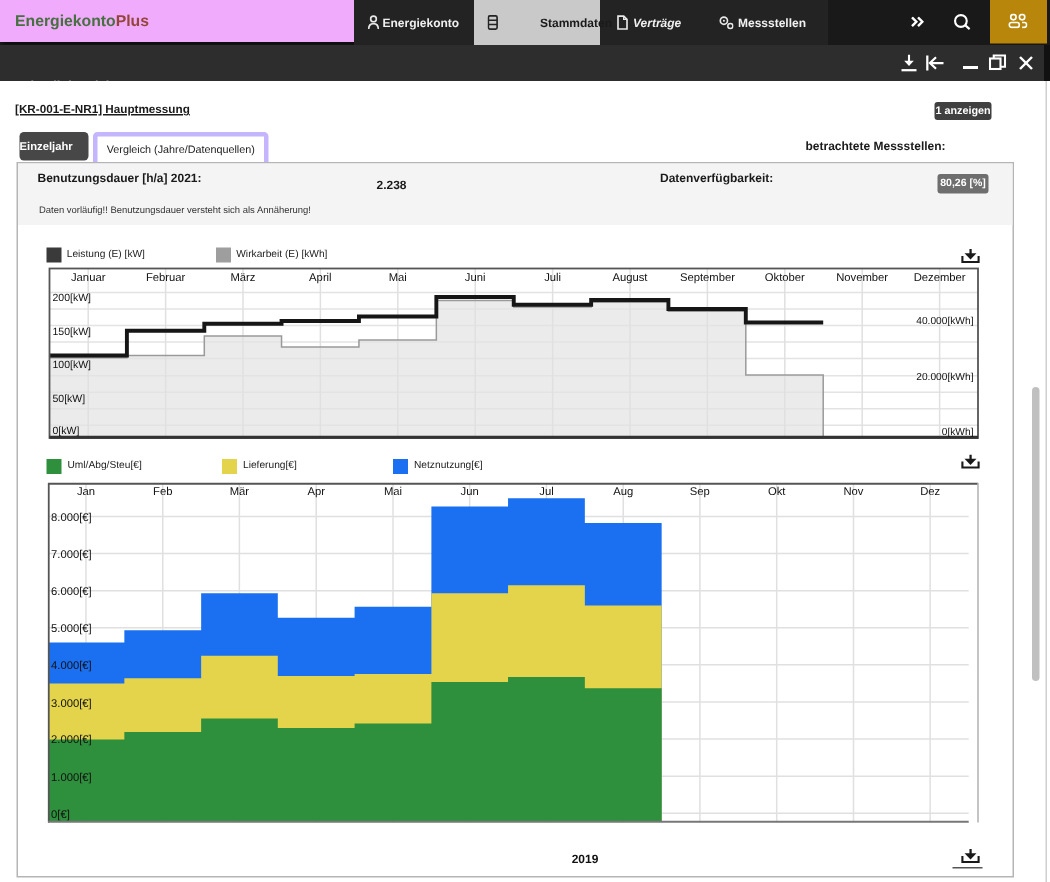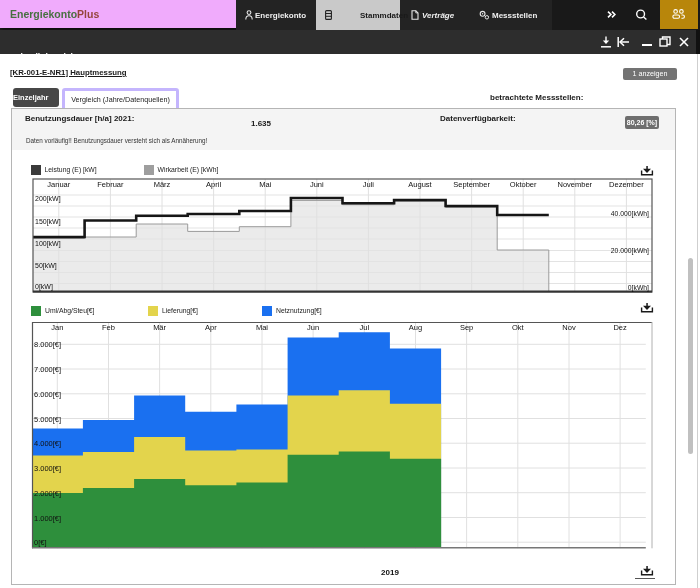--- a/index.html
+++ b/index.html
@@ -84,31 +84,31 @@
 <svg class="abs" style="left:659px;top:36px;" width="12" height="11" viewBox="0 0 12 11">
   <rect x="1" y="3" width="7" height="7" fill="none" stroke="#fff" stroke-width="1.4"></rect>
   <path d="M3.5 3 V1 H11 V8.5 H8" fill="none" stroke="#fff" stroke-width="1.4"></path>
 </svg>
 <svg class="abs" style="left:679px;top:37px;" width="10" height="10" viewBox="0 0 10 10">
   <line x1="1" y1="1" x2="9" y2="9" stroke="#fff" stroke-width="1.6"></line>
   <line x1="9" y1="1" x2="1" y2="9" stroke="#fff" stroke-width="1.6"></line>
 </svg>
 
 <div class="abs bold" style="left:10px;top:68px;font-size:7.8px;color:#1a1a1a;text-decoration:underline;">[KR-001-E-NR1] Hauptmessung</div>
-<div class="abs bold" style="left:490px;top:69px;font-size:8px;color:#1a1a1a;margin-top:24px;">betrachtete Messstellen:</div>
-<div class="abs" style="left:623px;top:68px;width:54px;height:12px;background:#737373;border-radius:2px;color:#fff;font-size:7.2px;font-weight:normal;text-align:center;line-height:12px;white-space:nowrap;">1 anzeigen</div>
+<div class="abs bold" style="left:537px;top:69px;font-size:8px;color:#1a1a1a;margin-top:24px;">betrachtete Messstellen:</div>
+<div class="abs" style="left:623px;top:68px;width:38px;height:12px;background:#404040;border-radius:2px;color:#fff;font-size:7.2px;font-weight:bold;text-align:center;line-height:12px;white-space:nowrap;">1 anzeigen</div>
 
 <div class="abs" style="left:13px;top:88px;width:46px;height:19px;background:#474747;border-radius:3px;color:#fff;font-size:7.5px;font-weight:bold;text-align:left;line-height:19px;">Einzeljahr</div>
 <div class="abs" style="left:62px;top:88px;width:111px;height:18px;background:#fff;border:3px solid #c4b5fd;border-radius:3px 3px 0 0;color:#222;font-size:7.2px;text-align:center;line-height:18px;white-space:nowrap;box-sizing:content-box;">Vergleich (Jahre/Datenquellen)</div>
 
 <div class="abs" style="left:11px;top:108px;width:665px;height:477px;border:1px solid #b5b5b5;background:#fff;box-sizing:border-box;"></div>
 
 <div class="abs" style="left:12px;top:109px;width:663px;height:41px;background:#f4f4f4;"></div>
 <div class="abs bold" style="left:25px;top:114px;font-size:8px;color:#1a1a1a;">Benutzungsdauer [h/a] 2021:</div>
-<div class="abs bold" style="left:251px;top:118.5px;font-size:8px;color:#1a1a1a;">1.635</div>
+<div class="abs bold" style="left:251px;top:118.5px;font-size:8px;color:#1a1a1a;">2.238</div>
 <div class="abs bold" style="left:440px;top:114px;font-size:8px;color:#1a1a1a;">Datenverfügbarkeit:</div>
 <div class="abs" style="left:625px;top:116px;width:34px;height:13px;background:#6e6e6e;border-radius:2px;color:#fff;font-size:7px;font-weight:bold;text-align:center;line-height:13px;white-space:nowrap;">80,26 [%]</div>
 <div class="abs" style="left:26px;top:137px;font-size:6.3px;color:#333;">Daten vorläufig!! Benutzungsdauer versteht sich als Annäherung!</div>
 
 <div class="abs" style="left:31px;top:164.5px;width:10px;height:10px;background:#3a3a3a;"></div>
 <div class="abs" style="left:44.5px;top:166px;font-size:6.8px;color:#222;">Leistung (E) [kW]</div>
 <div class="abs" style="left:144px;top:164.5px;width:10px;height:10px;background:#9e9e9e;"></div>
 <div class="abs" style="left:157.5px;top:166px;font-size:6.8px;color:#222;">Wirkarbeit (E) [kWh]</div>
 <svg class="abs" style="left:640px;top:166px;" width="14" height="10" viewBox="0 0 14 10">
   <rect x="6.3" y="0" width="1.5" height="3.5" fill="#1a1a1a"></rect>

